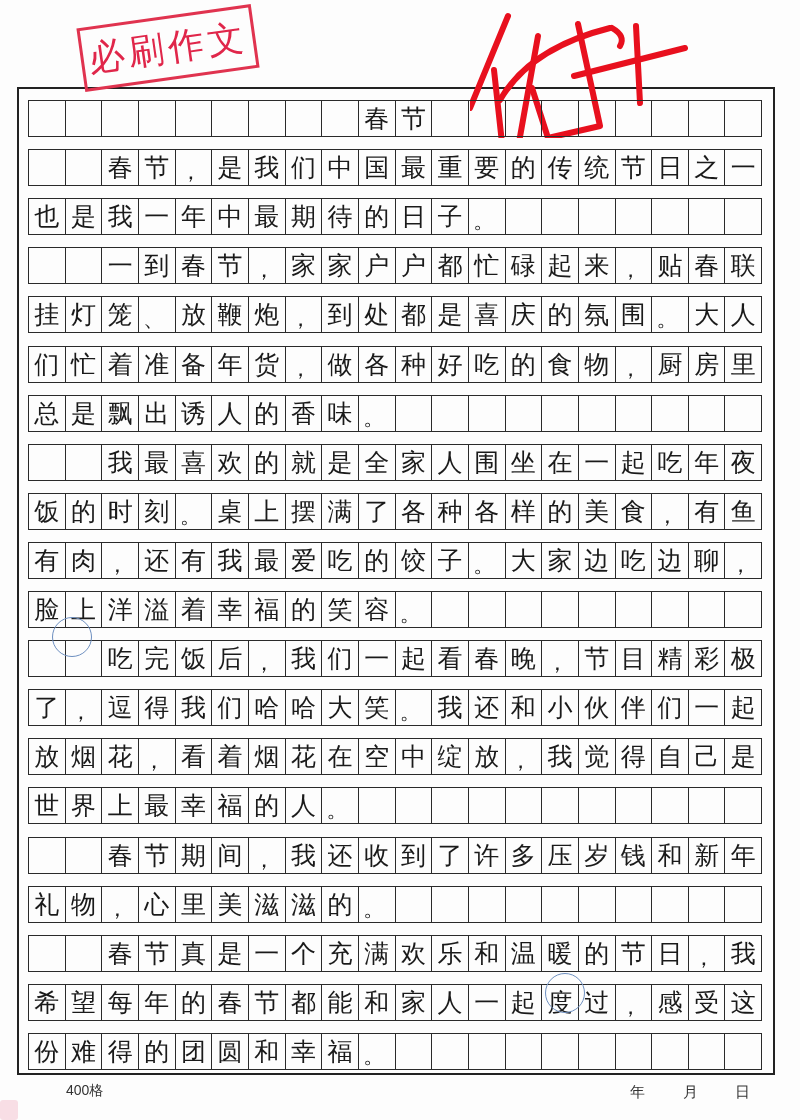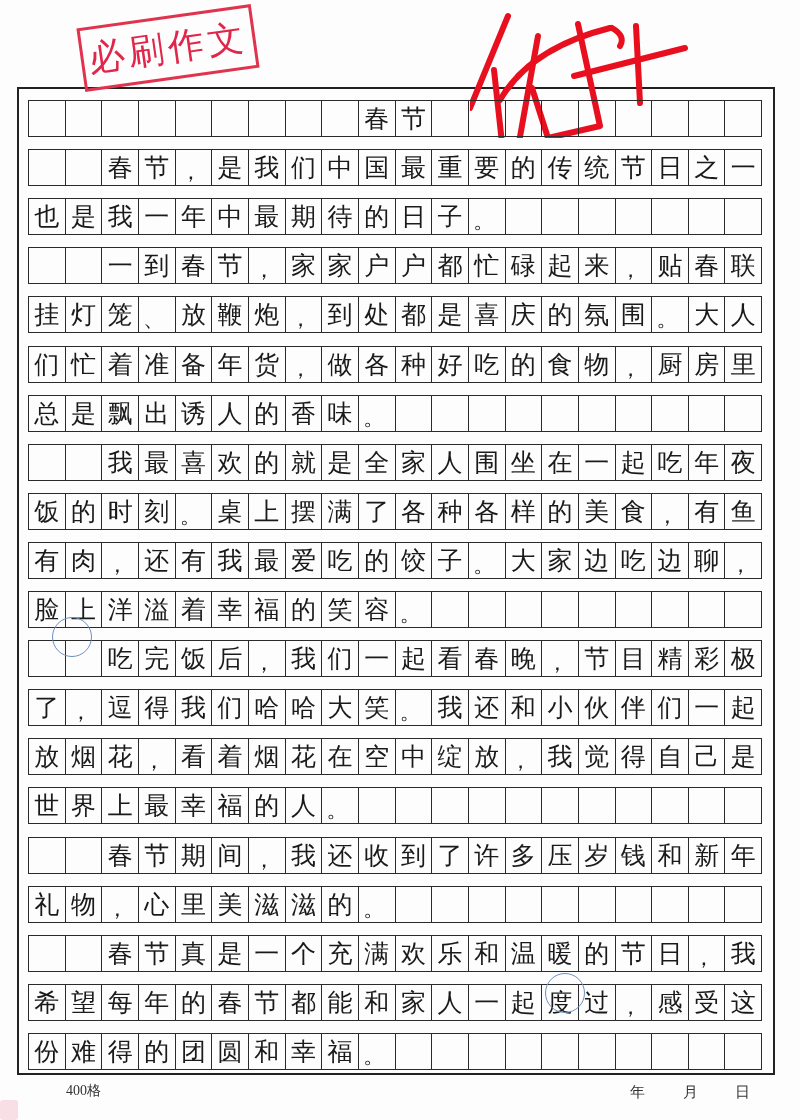--- a/index.html
+++ b/index.html
@@ -34,21 +34,21 @@
     }
     .grade {
       position: absolute; left: 470px; top: 8px; width: 230px; height: 130px;
     }
     .circle-mark {
       position: absolute; width: 40px; height: 40px; border-radius: 50%;
       border: 1.5px solid #6d8fc0; box-sizing: border-box;
     }
     .footer-count {
       position: absolute; left: 66px; top: 1082px; font-size: 14px; color: #333;
-      font-family: Liberation Serif, serif;
+      font-family: Liberation Sans, sans-serif;
     }
     .footer-date { position: absolute; top: 1083px; font-size: 15px; color: #333; font-family: "DejaVu Serif", serif; }
     .pink-smudge { position: absolute; left: 0; top: 1100px; width: 18px; height: 20px; background: #f5c9d6; opacity: .6; border-radius: 3px; }
   </style>
 </head>
 <body>
 
 <div class="sheet-border"></div>
 
 <div class="stamp">

